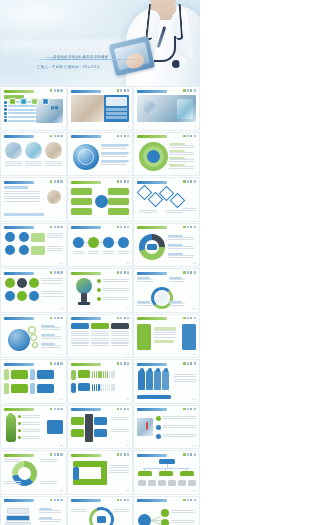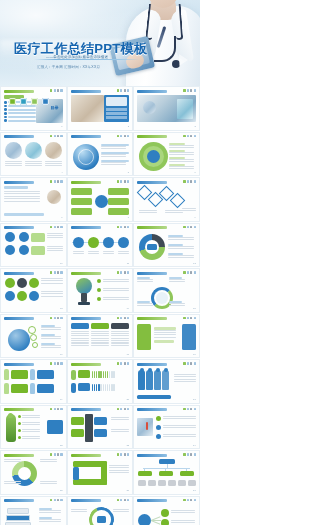--- a/index.html
+++ b/index.html
@@ -120,23 +120,20 @@
       <div class="doc-lapelR"></div>
       <div class="steth-l"></div>
       <div class="steth-r"></div>
       <div class="steth-tube"></div>
       <div class="steth-bell"></div>
       <div class="clipboard"></div>
       <div class="doc-hand"></div>
       <div class="doc-pen"></div>
     </div>
 
-    <div class="hero-title-wrap">
-      <span class="hero-title">医疗工作总结PPT模板</span>
-    </div>
     <div class="hero-rule"></div>
     <div class="hero-sub">——单击此处添加副标题单击添加描述</div>
     <div class="hero-meta">汇报人：千库网  汇报时间：XX年XX月</div>
     <div class="hero-tri"></div>
   </div>
 
   <div class="grid" id="grid">
       <div class="thumb">
         <div class="t-bg"></div>
     <div class="t-head green"></div>

